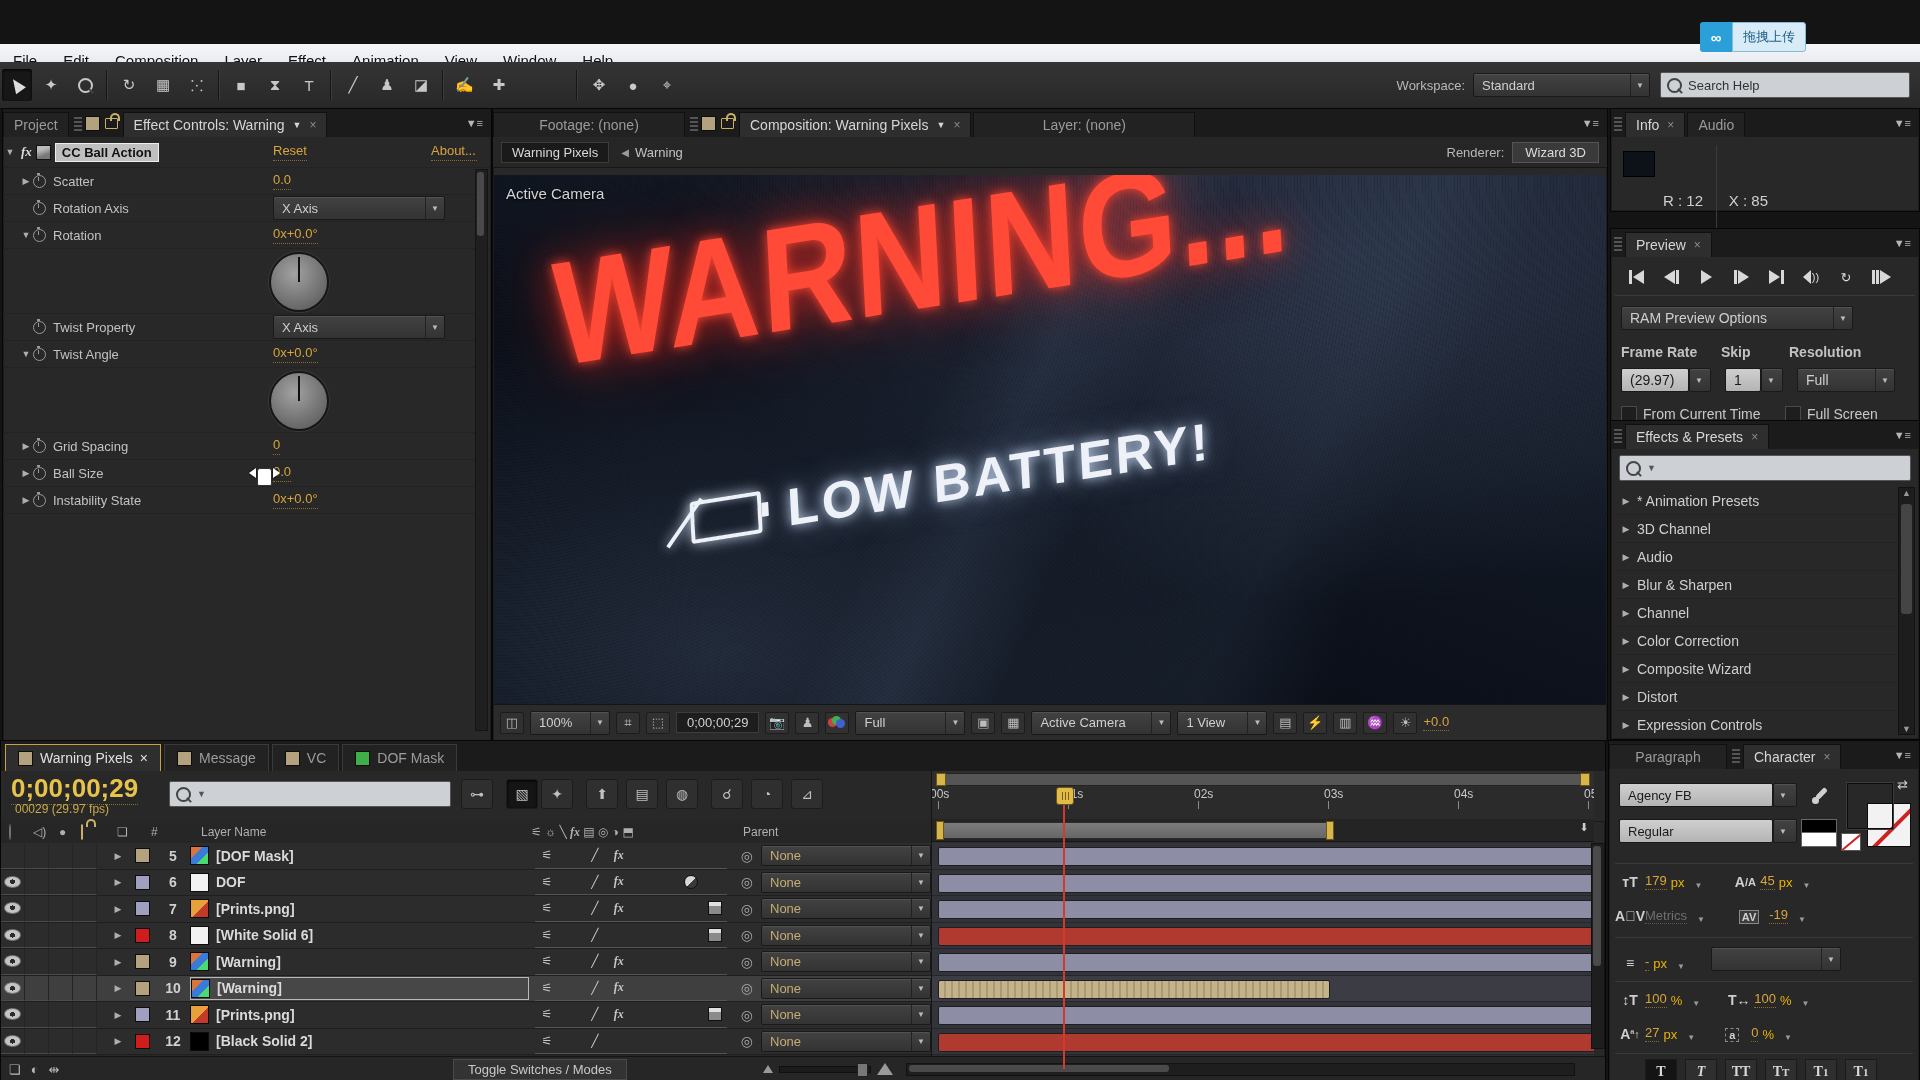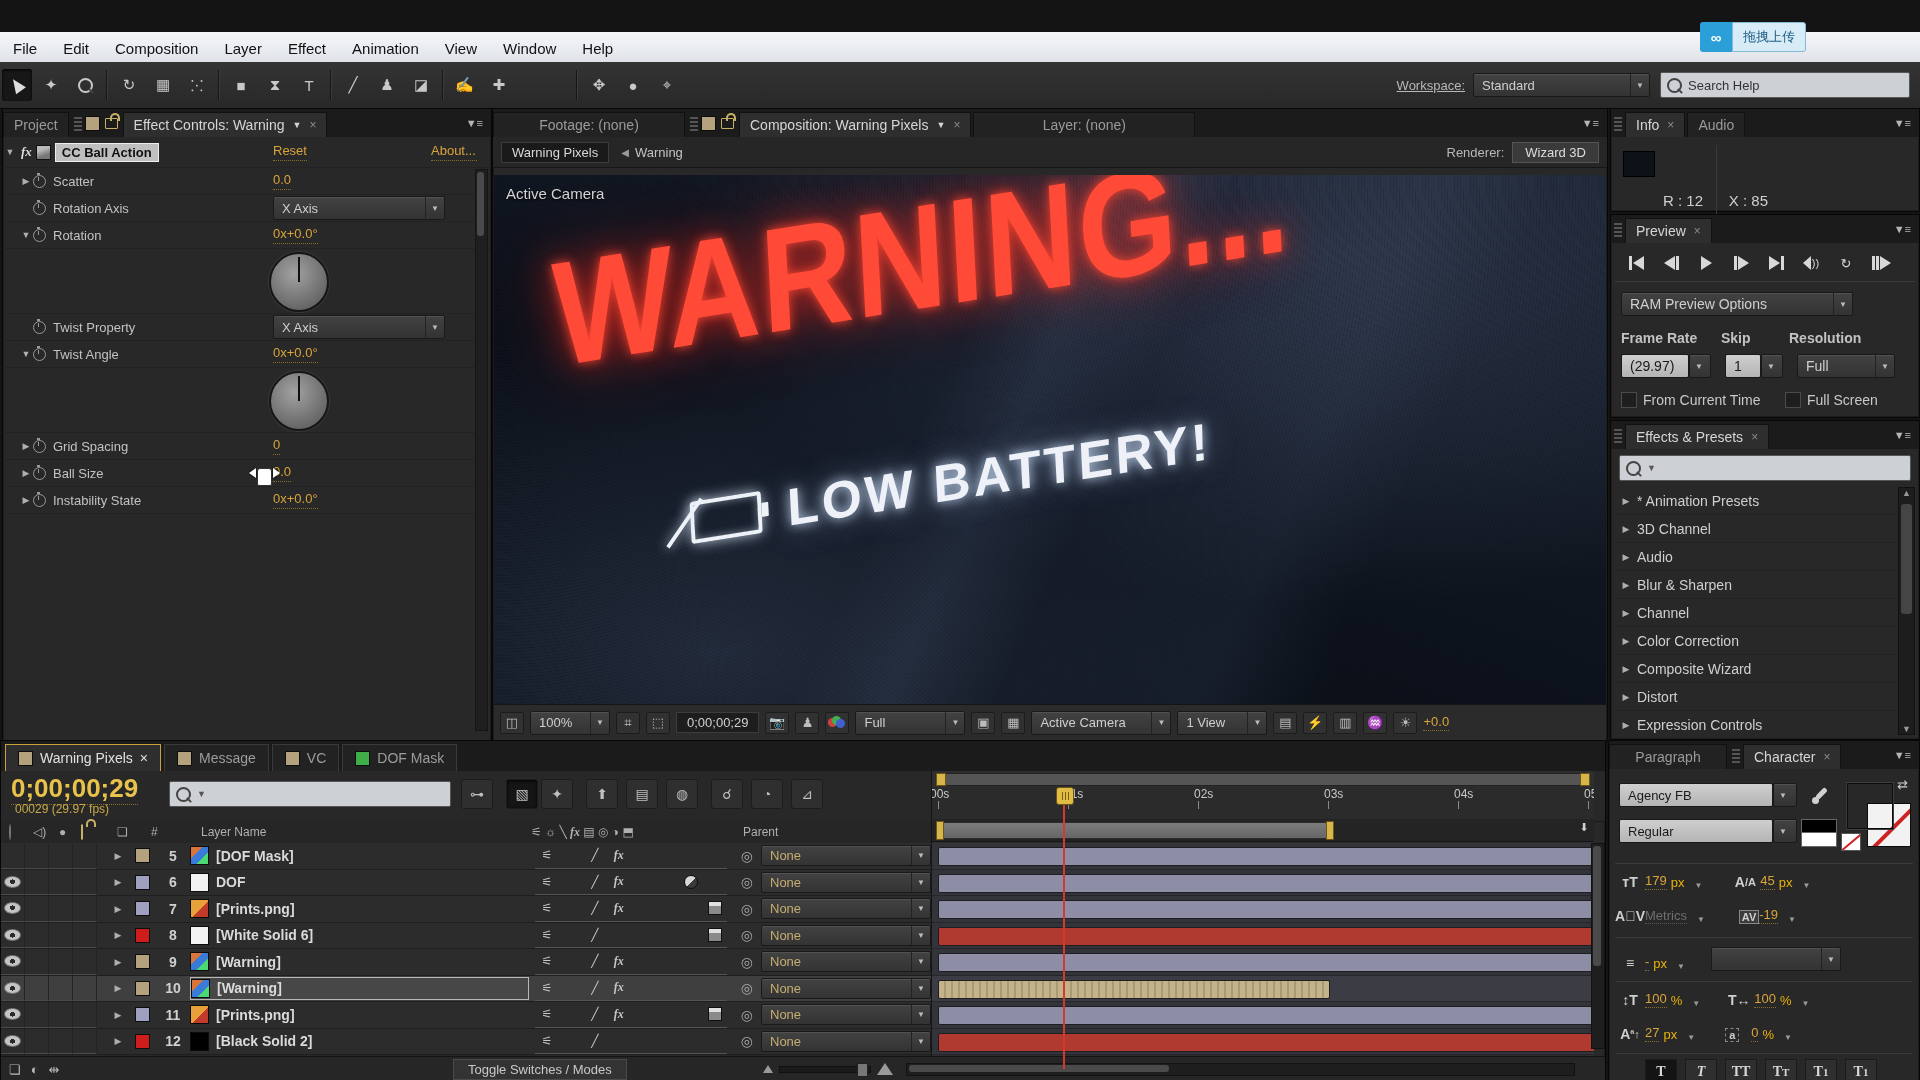--- a/index.html
+++ b/index.html
@@ -13,39 +13,39 @@
     display:flex;align-items:center;color:#f0f4fa;text-shadow:0 1px 2px #0008;}
   .ae-logo{width:22px;height:22px;margin:0 8px 0 6px;background:#2a2347;border:1px solid #8a84d8;
     color:#cfc9ff;font-weight:bold;font-size:13px;display:flex;align-items:center;justify-content:center;border-radius:2px;}
   .winbtns{position:absolute;right:6px;top:0;display:flex;}
   .winbtn{width:34px;height:20px;border:1px solid #10243c;border-top:none;border-radius:0 0 4px 4px;
     background:linear-gradient(180deg,#7d96b3,#42608a);display:flex;align-items:center;justify-content:center;
     color:#fff;font-size:11px;margin-left:1px;}
   .winbtn.close{width:46px;background:linear-gradient(180deg,#e08573,#b13a28);}
 
   
-  .menubar{left:0;top:32px;width:1920px;height:32px;background:linear-gradient(180deg,#f6f7f9,#dde2e8);
+  .menubar{left:0;top:44px;width:1920px;height:32px;background:linear-gradient(180deg,#f6f7f9,#dde2e8);
     border-bottom:1px solid #8d939c;display:flex;align-items:center;color:#111;font-size:15px;}
   .menu-item{padding:0 13px;cursor:default;}
   .upload-badge{left:1700px;top:22px;height:30px;display:flex;z-index:60;}
   .upload-badge .ic{width:32px;height:30px;background:#2b9fd8;color:#fff;display:flex;align-items:center;justify-content:center;
      font-weight:bold;border-radius:3px 0 0 3px;font-size:15px;}
   .upload-badge .tx{background:#d8ecf8;border:1px solid #86b9d6;color:#1d5e86;font-size:13px;
      display:flex;align-items:center;padding:0 10px;border-radius:0 3px 3px 0;}
 
   
   .toolbar{left:0;top:62px;width:1920px;height:46px;background:linear-gradient(180deg,#343434,#282828);
     border-bottom:1px solid #0c0c0c;display:flex;align-items:center;}
   .tool{width:30px;height:32px;margin:0 2px;display:flex;align-items:center;justify-content:center;
     color:#c8c8c8;font-size:15px;border-radius:3px;}
   .tool.active{background:#171717;box-shadow:inset 0 1px 3px #000;}
   .tsep{width:1px;height:30px;background:#161616;border-right:1px solid #3c3c3c;margin:0 4px;}
   .cursor-arrow{width:0;height:0;border-left:6px solid transparent;border-right:6px solid transparent;
     border-bottom:14px solid #ddd;transform:rotate(-35deg);}
-  .ws-label{color:#b8b8b8;margin-right:8px;text-decoration:underline;}
+  .ws-label{color:#b8b8b8;margin-right:8px;}
   .dd{background:linear-gradient(180deg,#424242,#333);border:1px solid #191919;box-shadow:inset 0 1px 0 #525252;
     color:#cfcfcf;display:flex;align-items:center;height:22px;border-radius:2px;}
   .dd .ddl{flex:1;padding:0 8px;white-space:nowrap;overflow:hidden;}
   .dd .dda{width:18px;border-left:1px solid #222;display:flex;align-items:center;justify-content:center;
     font-size:8px;color:#bbb;height:100%;}
   .dd.light{background:linear-gradient(180deg,#cfcfcf,#b4b4b4);color:#1a1a1a;box-shadow:none;}
   .searchbox{background:#cdd0d4;border:1px solid #555;color:#333;display:flex;align-items:center;height:24px;border-radius:2px;}
   .mag{width:11px;height:11px;border:2px solid #444;border-radius:50%;position:relative;margin:0 6px;}
   .mag::after{content:'';position:absolute;width:6px;height:2px;background:#444;transform:rotate(45deg);left:8px;top:10px;}
 
@@ -125,21 +125,21 @@
   .rgb-dots{width:22px;height:20px;position:relative;background:#313131;border:1px solid #1c1c1c;border-radius:2px;}
   .rgb-dots i{position:absolute;width:9px;height:9px;border-radius:50%;}
 
   
   .rc{left:1610px;width:308px;}
   #info{top:108px;height:102px;}
   .info-grid{display:flex;padding:8px 4px;}
   .info-swatch{width:30px;height:24px;background:#0d1118;border:1px solid #000;margin:6px 8px 0 8px;}
   .info-col{color:#cfcfcf;font-size:15px;line-height:1.5;white-space:pre;}
   .info-div{width:1px;background:#3a3a3a;margin:0 12px;}
-  #preview{top:214px;height:202px;}
+  #preview{top:228px;height:202px;}
   .transport{display:flex;gap:9px;padding:10px 8px 8px 8px;border-bottom:1px solid #3a3a3a;margin:0 4px;}
   .tbtn{width:26px;height:20px;display:flex;align-items:center;justify-content:center;color:#d8d8d8;gap:1px;}
   .tri-r{width:0;height:0;border-top:7px solid transparent;border-bottom:7px solid transparent;border-left:11px solid #d8d8d8;}
   .tri-l{width:0;height:0;border-top:7px solid transparent;border-bottom:7px solid transparent;border-right:11px solid #d8d8d8;}
   .bar-v{width:3px;height:14px;background:#d8d8d8;}
   .pv-row{display:flex;align-items:center;padding:6px 10px 0 10px;color:#c8c8c8;font-size:14px;}
   .pv-lbl{font-weight:bold;color:#c2c2c2;}
   .chk{width:14px;height:14px;background:#1e1e1e;border:1px solid #4a4a4a;margin-right:6px;}
   #fxp{top:420px;height:318px;}
   .fxp-search{margin:6px 8px;height:24px;}
@@ -1075,21 +1075,21 @@
       <span class="ch-ic" style="margin-left:28px;">A<span class="fine">/A</span></span>
       <span class="val">45</span>
       <span class="ch-unit">px</span>
       <span class="ch-arrow">▼</span>
     </div>
     <div class="ch-row" style="left:6px;top:166px;">
       <span class="ch-ic">A⃗V</span>
       <span style="color:#6f6f6f;border-bottom:1px dotted #555;">Metrics</span>
       <span class="ch-arrow">▼</span>
       <span class="ch-ic kern-box" style="margin-left:34px;width:auto;">AV</span>
-      <span class="val" style="">-19</span>
+      <span class="val" style="margin-left:10px;">-19</span>
       <span class="ch-arrow">▼</span>
     </div>
     <div class="ch-div" style="top:196px;"></div>
 
     <div class="ch-row" style="left:6px;top:206px;">
       <span class="ch-ic">≡</span>
       <span class="val">-</span>
       <span class="ch-unit">px</span>
       <span class="ch-arrow">▼</span>
       <div class="dd" style="width:128px;margin-left:26px;">

